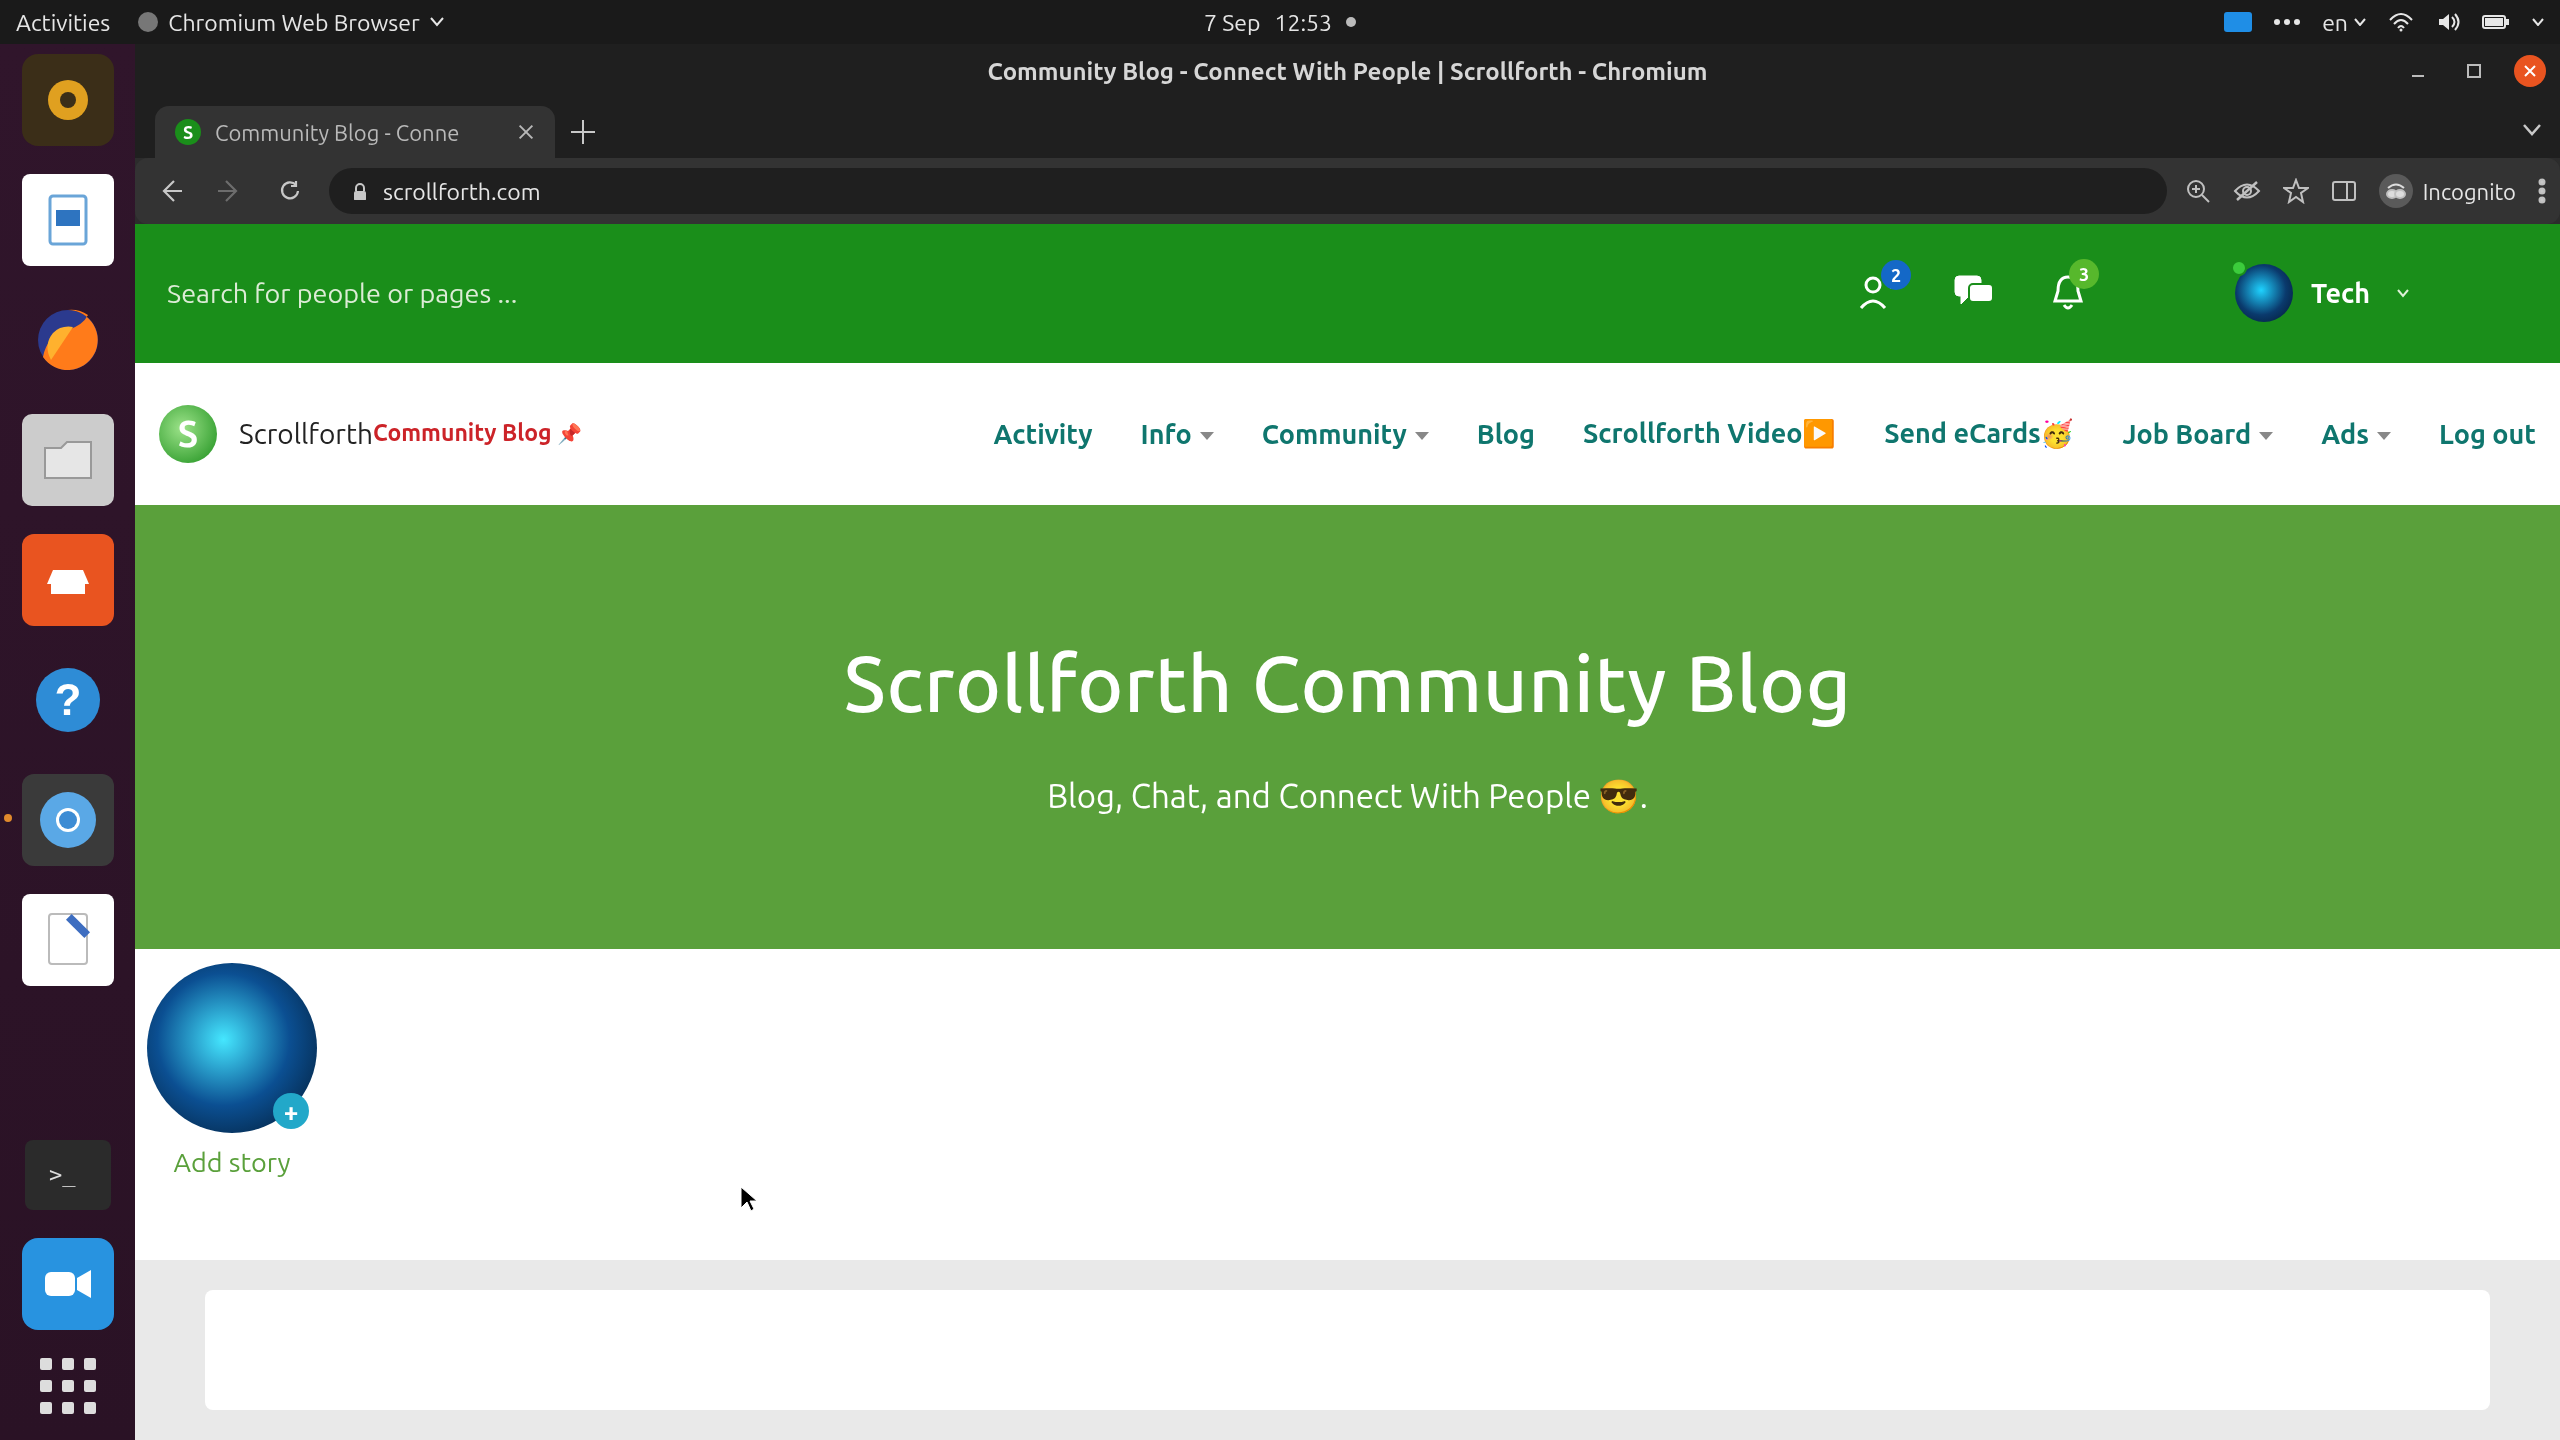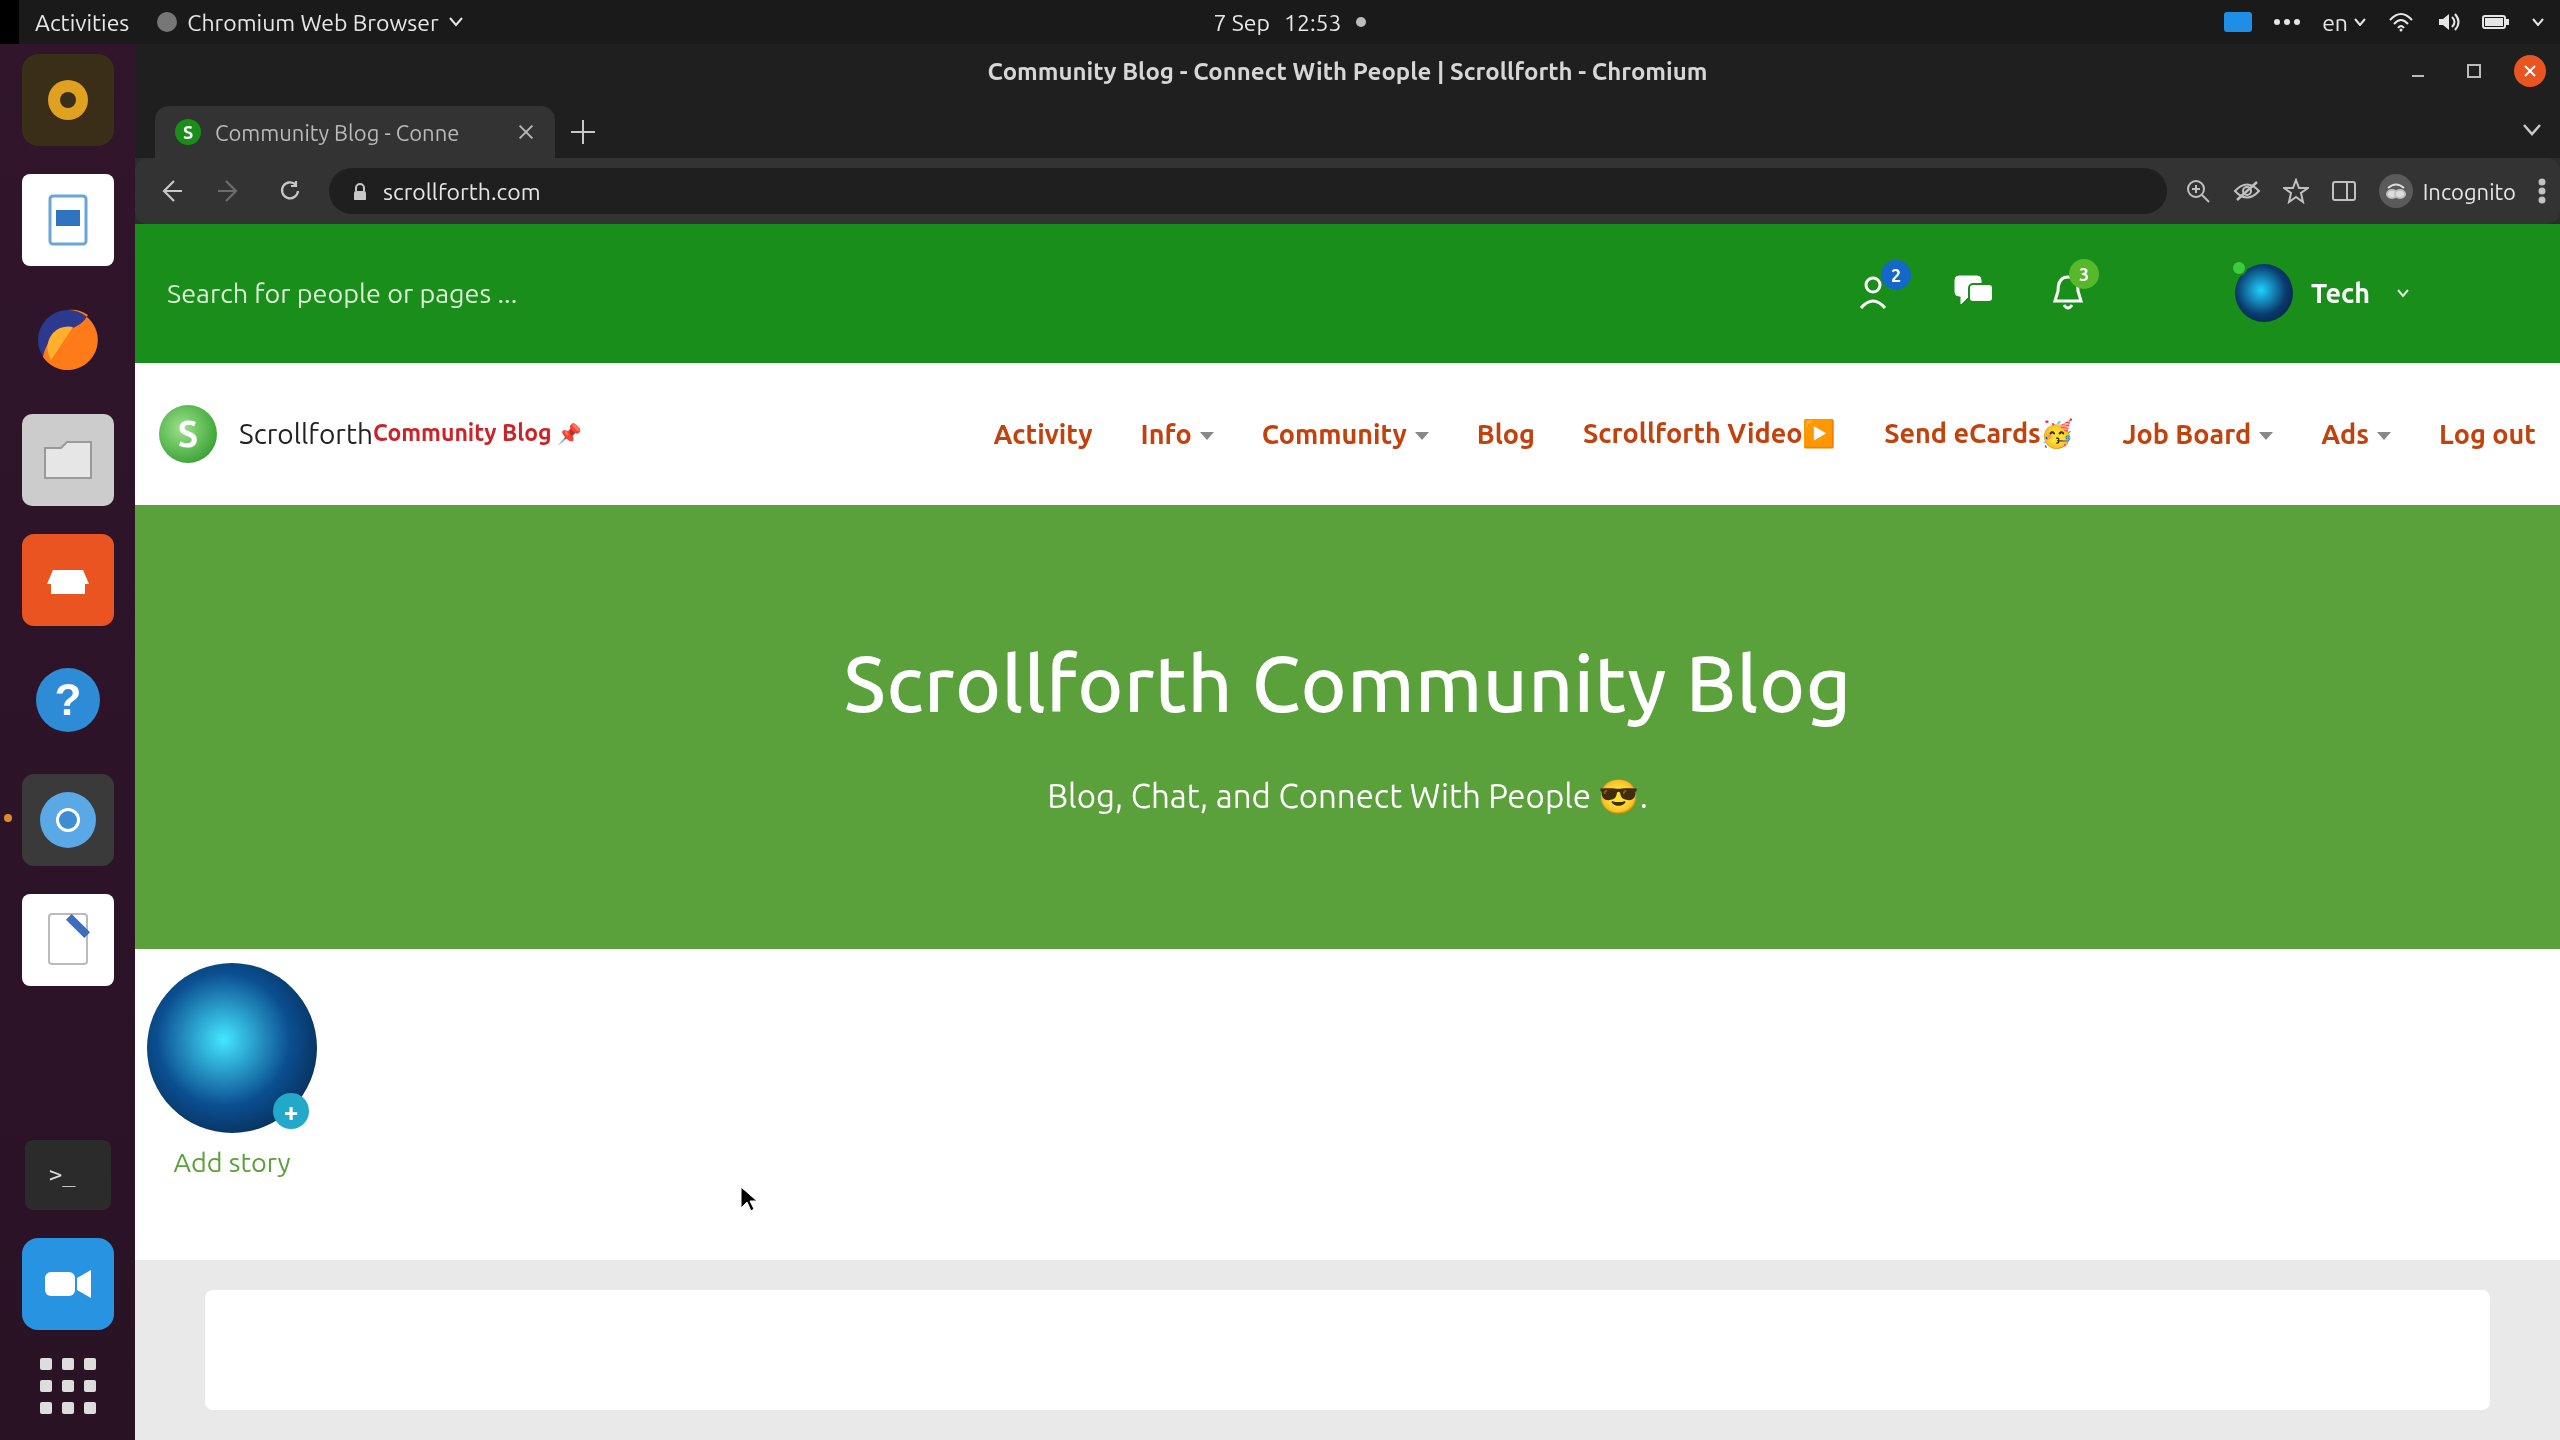--- a/index.html
+++ b/index.html
@@ -27,21 +27,20 @@
   }
   
   .topbar {
     position: absolute; top: 0; left: 0; right: 0;
     height: 44px;
     background: var(--bg-topbar);
     display: flex; align-items: center;
     color: var(--txt);
     font-size: 23px;
     padding: 0 16px;
-    margin-left: 19px;
   }
   .topbar .left { display: flex; align-items: center; gap: 28px; }
   .topbar .app { display: flex; align-items: center; gap: 10px; }
   .topbar .app-icon {
     width: 20px; height: 20px; border-radius: 50%;
     background: #777;
   }
   .topbar .center {
     position: absolute; left: 50%; transform: translateX(-50%);
     display: flex; align-items: center; gap: 14px;
@@ -259,21 +258,21 @@
   .brand-text { display: flex; flex-direction: row; line-height: 1.25; }
   .brand-name { font-size: 28px; color: #222; }
   .brand-sub {
     font-size: 23px; font-weight: bold; color: var(--red-accent);
     display: flex; align-items: center; gap: 6px;
   }
   .pin { font-size: 20px; }
   .nav {
     margin-left: auto;
     display: flex; align-items: center; gap: 48px;
-    font-size: 27px; font-weight: bold; color: #c2410c;
+    font-size: 27px; font-weight: bold; color: #0f766e;
   }
   .nav-item { display: flex; align-items: center; gap: 8px; white-space: nowrap; }
   .dd-caret {
     width: 0; height: 0;
     border-left: 7px solid transparent;
     border-right: 7px solid transparent;
     border-top: 8px solid #888;
     margin-top: 4px;
   }
   .hero {

